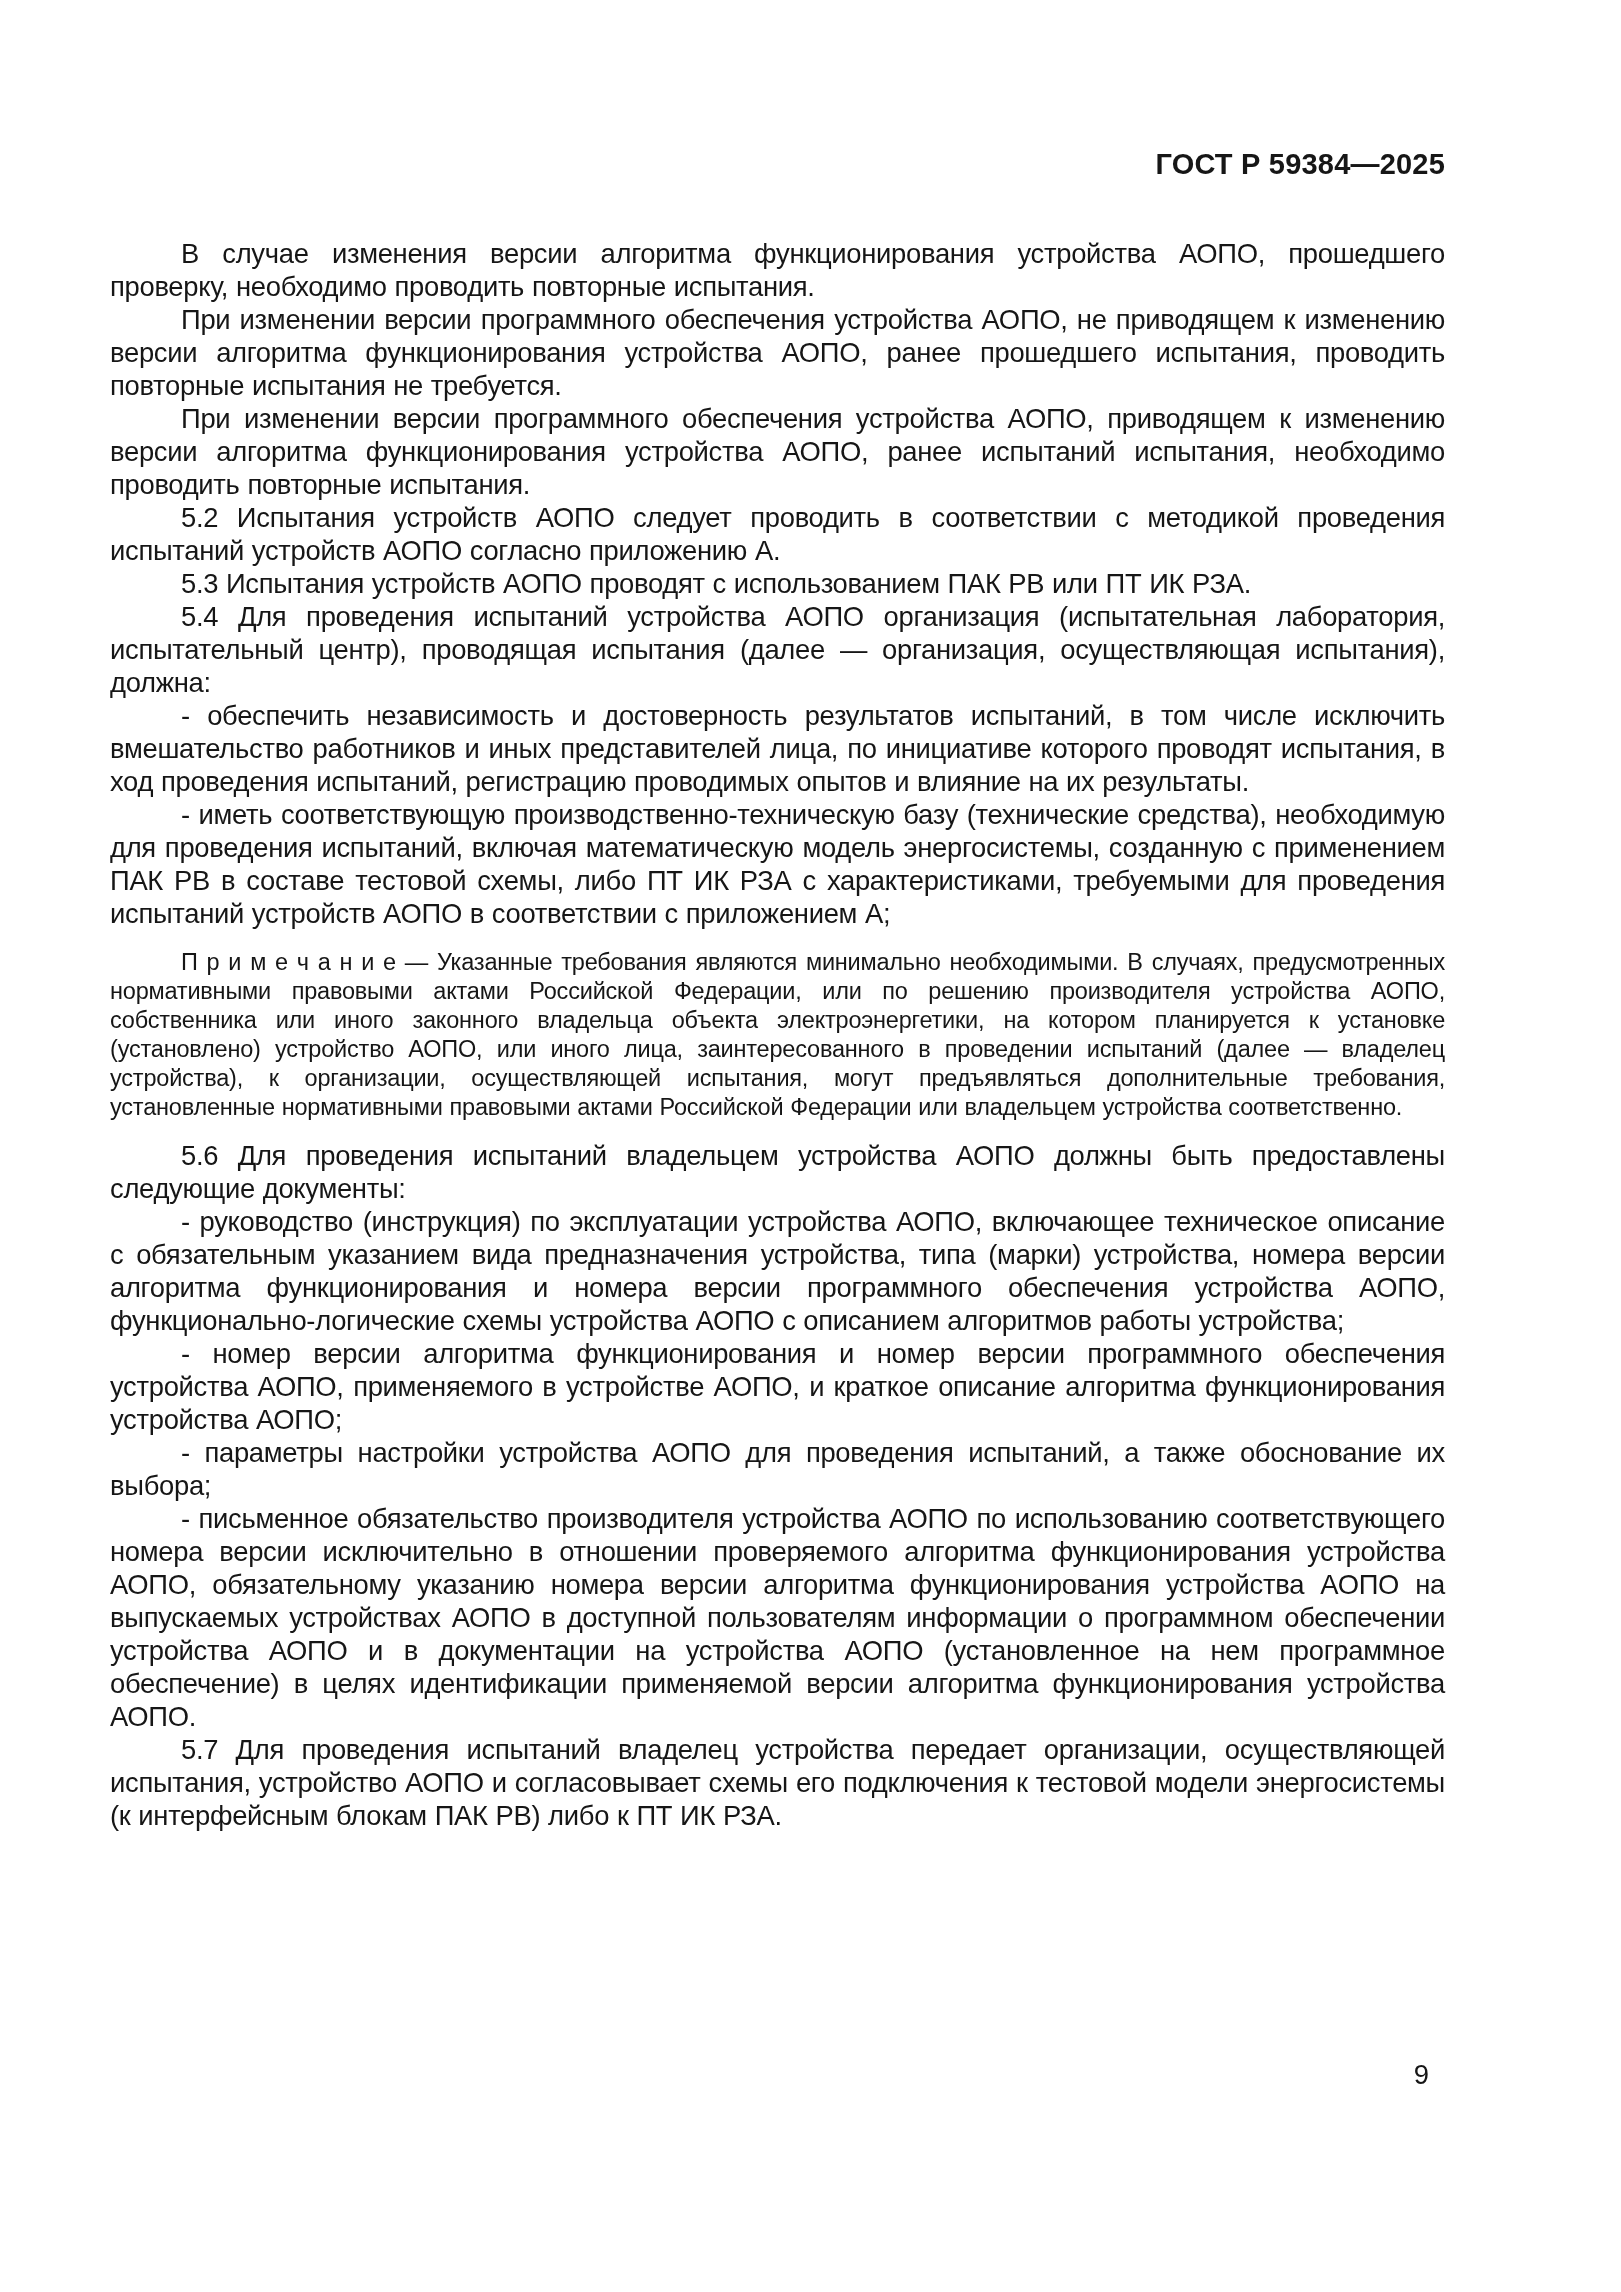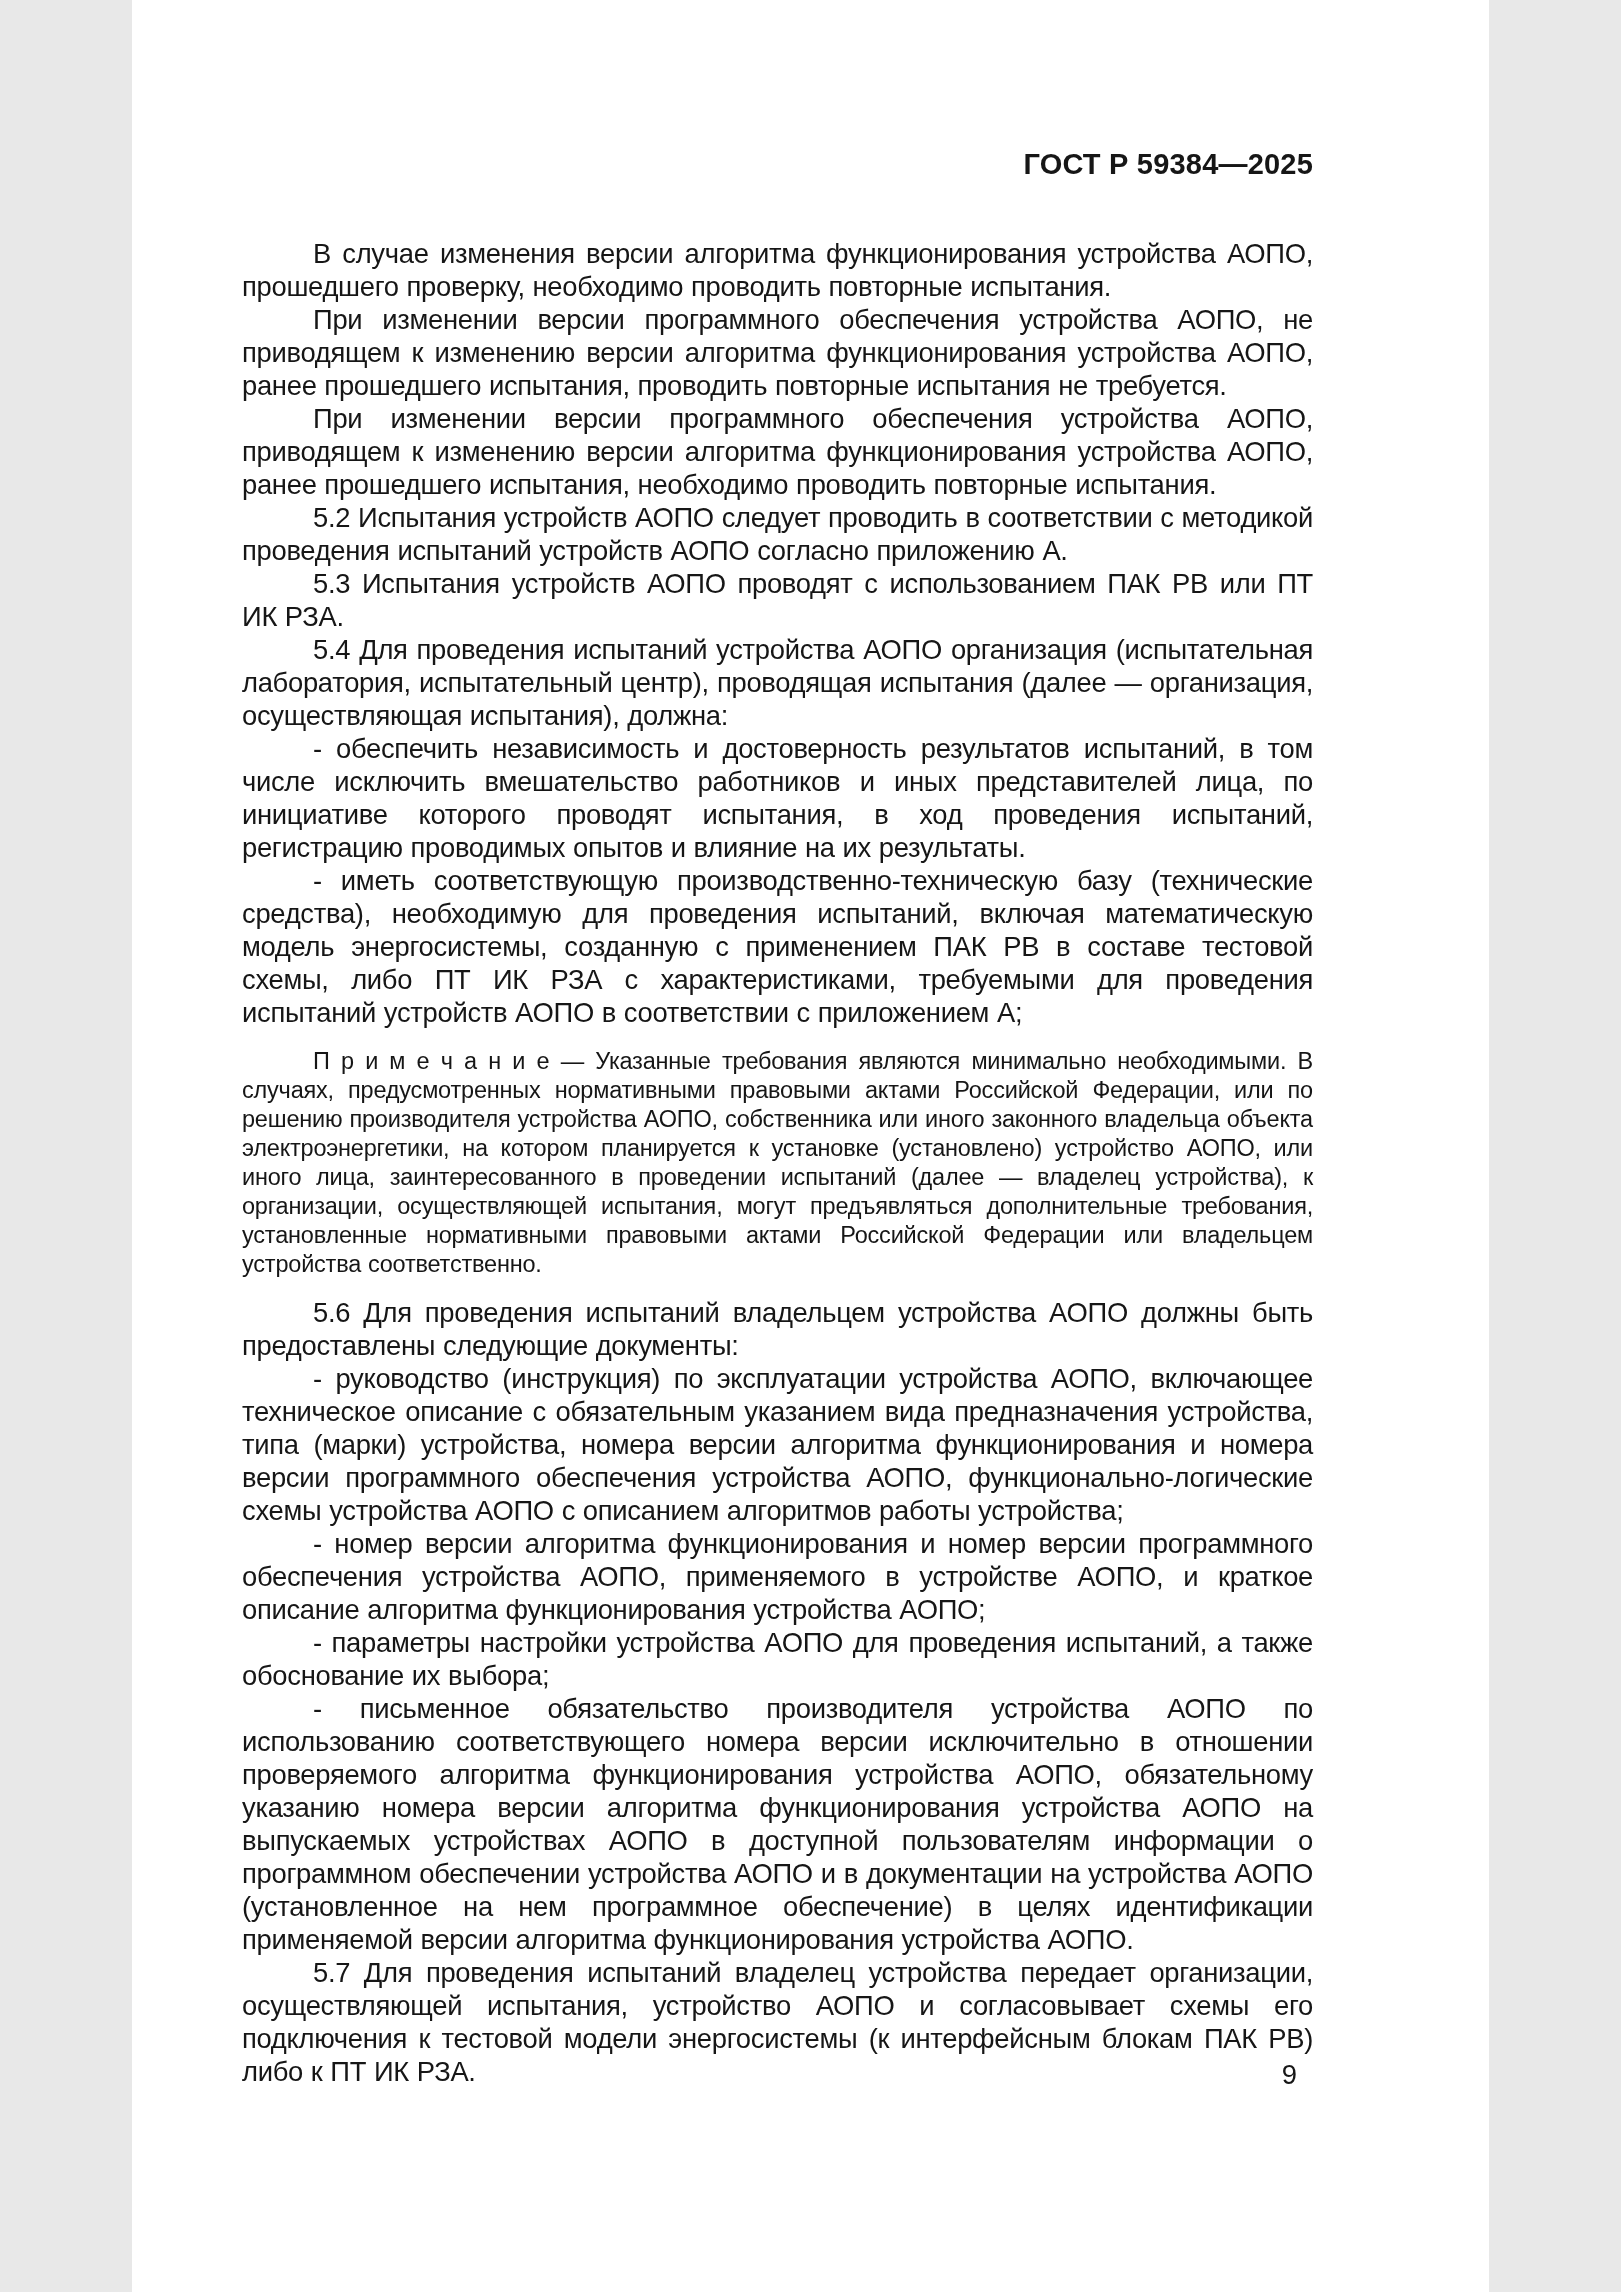--- a/index.html
+++ b/index.html
@@ -2,21 +2,21 @@
 <html lang="ru"><head>
 <meta charset="utf-8">
 <style>
   html, body {
     margin: 0;
     padding: 0;
     background: #e8e8e8;
   }
   .page {
     position: relative;
-    width: 1357px;
+    width: 1621px;
     height: 2293px;
     margin: 0 auto;
     background: #ffffff;
     color: #161616;
     font-family: "Liberation Sans", "DejaVu Sans", sans-serif;
     overflow: hidden;
   }
   .doc-header {
     padding-top: 147px;
     padding-right: 176px;
@@ -55,21 +55,21 @@
 </style>
 </head>
 <body>
 
 <div class="page">
   <header class="doc-header">ГОСТ Р 59384—2025</header>
 
   <main class="doc-body">
       <p class="para body">В случае изменения версии алгоритма функционирования устройства АОПО, прошедшего проверку, необходимо проводить повторные испытания.</p>
       <p class="para body">При изменении версии программного обеспечения устройства АОПО, не приводящем к изменению версии алгоритма функционирования устройства АОПО, ранее прошедшего испытания, проводить повторные испытания не требуется.</p>
-      <p class="para body">При изменении версии программного обеспечения устройства АОПО, приводящем к изменению версии алгоритма функционирования устройства АОПО, ранее прошедшего испытания, необходимо проводить повторные испытания.</p>
+      <p class="para body">При изменении версии программного обеспечения устройства АОПО, приводящем к изменению версии алгоритма функционирования устройства АОПО, ранее испытаний испытания, необходимо проводить повторные испытания.</p>
       <p class="para body">5.2 Испытания устройств АОПО следует проводить в соответствии с методикой проведения испытаний устройств АОПО согласно приложению А.</p>
       <p class="para body">5.3 Испытания устройств АОПО проводят с использованием ПАК РВ или ПТ ИК РЗА.</p>
       <p class="para body">5.4 Для проведения испытаний устройства АОПО организация (испытательная лаборатория, испытательный центр), проводящая испытания (далее — организация, осуществляющая испытания), должна:</p>
       <p class="para body">- обеспечить независимость и достоверность результатов испытаний, в том числе исключить вмешательство работников и иных представителей лица, по инициативе которого проводят испытания, в ход проведения испытаний, регистрацию проводимых опытов и влияние на их результаты.</p>
       <p class="para body">- иметь соответствующую производственно-техническую базу (технические средства), необходимую для проведения испытаний, включая математическую модель энергосистемы, созданную с применением ПАК РВ в составе тестовой схемы, либо ПТ ИК РЗА с характеристиками, требуемыми для проведения испытаний устройств АОПО в соответствии с приложением А;</p>
       <p class="para note">П р и м е ч а н и е — Указанные требования являются минимально необходимыми. В случаях, предусмотренных нормативными правовыми актами Российской Федерации, или по решению производителя устройства АОПО, собственника или иного законного владельца объекта электроэнергетики, на котором планируется к установке (установлено) устройство АОПО, или иного лица, заинтересованного в проведении испытаний (далее — владелец устройства), к организации, осуществляющей испытания, могут предъявляться дополнительные требования, установленные нормативными правовыми актами Российской Федерации или владельцем устройства соответственно.</p>
       <p class="para body">5.6 Для проведения испытаний владельцем устройства АОПО должны быть предоставлены следующие документы:</p>
       <p class="para body">- руководство (инструкция) по эксплуатации устройства АОПО, включающее техническое описание с обязательным указанием вида предназначения устройства, типа (марки) устройства, номера версии алгоритма функционирования и номера версии программного обеспечения устройства АОПО, функционально-логические схемы устройства АОПО с описанием алгоритмов работы устройства;</p>
       <p class="para body">- номер версии алгоритма функционирования и номер версии программного обеспечения устройства АОПО, применяемого в устройстве АОПО, и краткое описание алгоритма функционирования устройства АОПО;</p>
       <p class="para body">- параметры настройки устройства АОПО для проведения испытаний, а также обоснование их выбора;</p>

